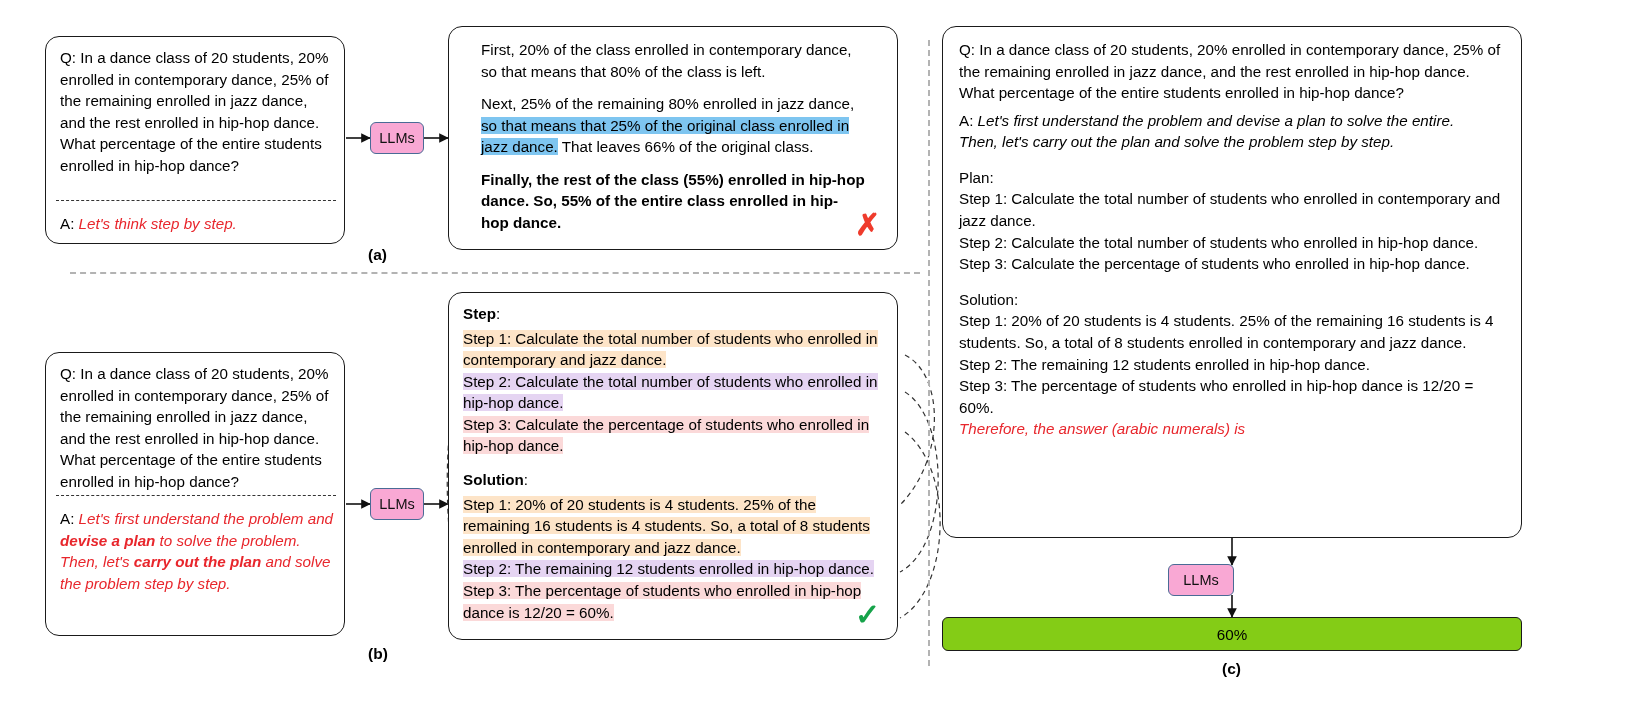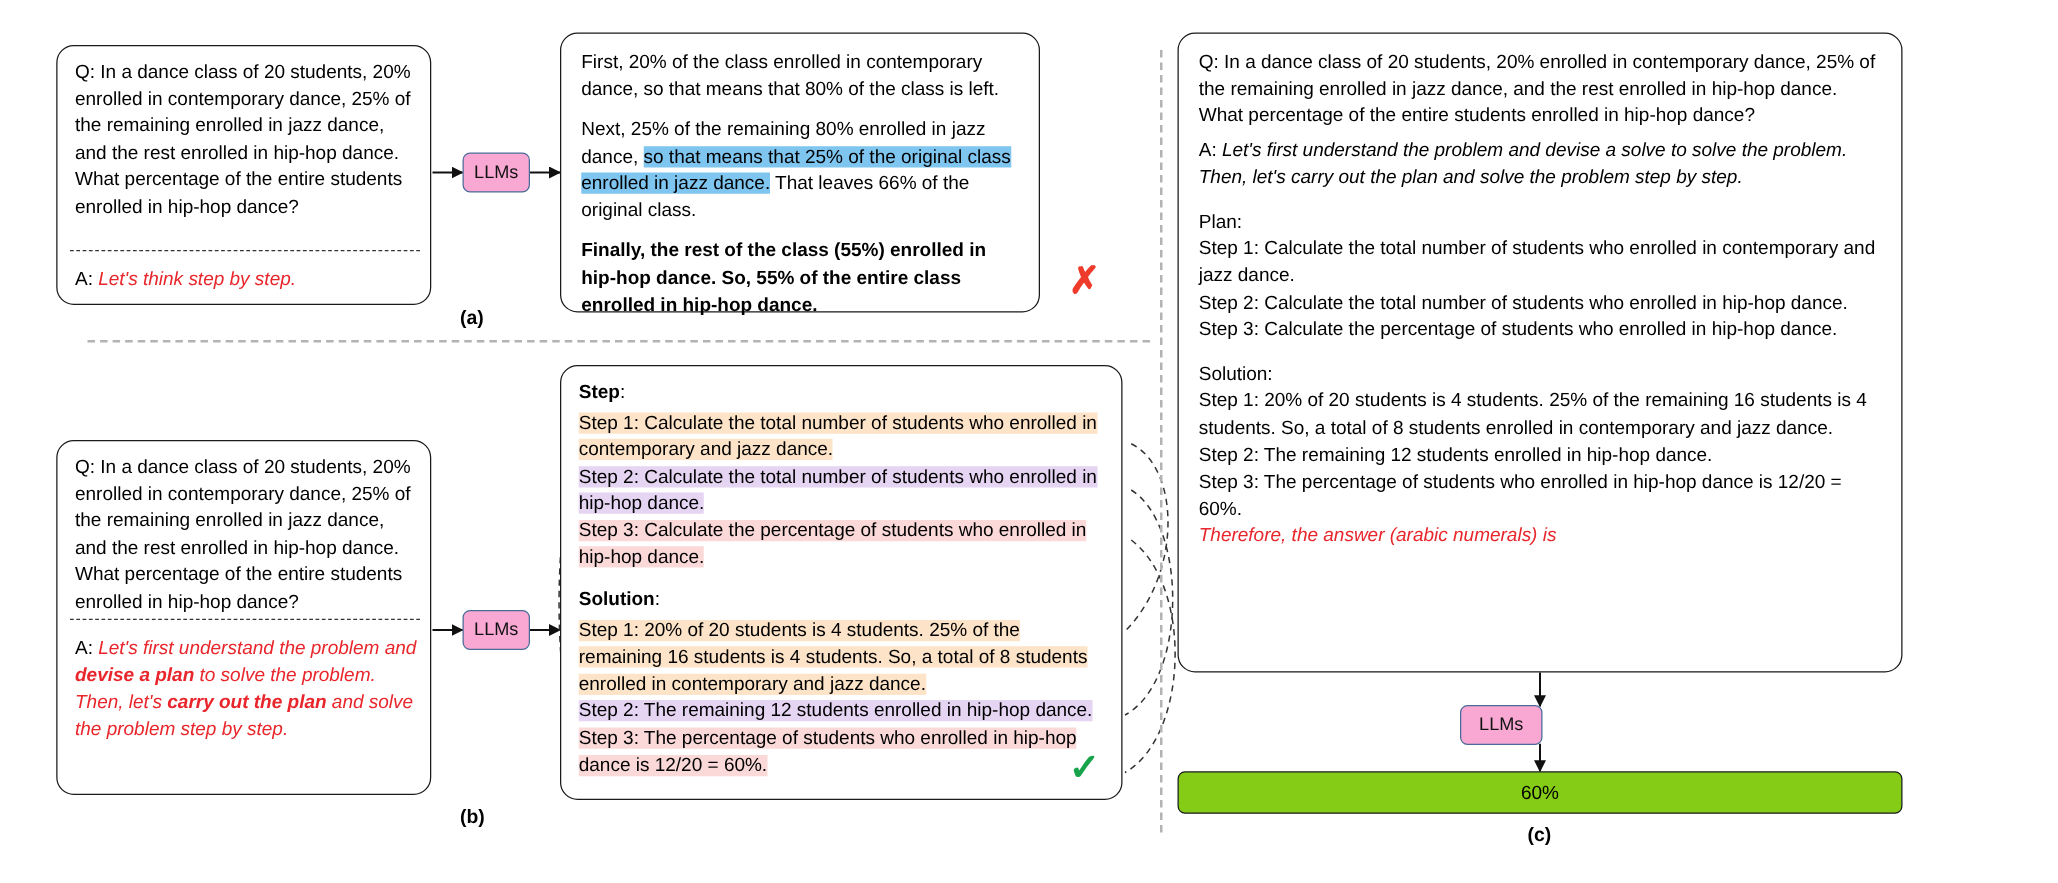--- a/index.html
+++ b/index.html
@@ -138,21 +138,21 @@
     <div class="inner-dash" style="left:10px; top:163px; width:280px;"></div>
     <div style="position:absolute; left:14px; top:176px; width:275px;">
       <span>A: </span><span class="red-italic">Let's think step by step.</span>
     </div>
   </div>
 
   <div class="llm-box" style="left:370px; top:122px; width:54px; height:32px;">
     <span>LLMs</span>
   </div>
 
-  <div class="box" style="left:448px; top:26px; width:384px; height:224px; padding:12px 16px;">
+  <div class="box" style="left:448px; top:26px; width:450px; height:224px; padding:12px 32px;">
     <p class="para">First, 20% of the class enrolled in contemporary dance, so that means that 80% of the class is left.</p>
     <p class="para"><span>Next, 25% of the remaining 80% enrolled in jazz dance, </span><span class="hl-blue">so that means that 25% of the original class enrolled in jazz dance.</span><span> That leaves 66% of the original class.</span></p>
     <p class="para">Finally, the rest of the class (55%) enrolled in hip-hop dance. So, 55% of the entire class enrolled in hip-hop dance.</p>
   </div>
   <div class="cross" style="left:855px; top:210px;">✗</div>
 
   <div class="caption" style="left:368px; top:246px;">(a)</div>
 
   <div class="box" style="left:45px; top:352px; width:300px; height:284px;">
     <div class="tight">Q: In a dance class of 20 students, 20% enrolled in contemporary dance, 25% of the remaining enrolled in jazz dance, and the rest enrolled in hip-hop dance. What percentage of the entire students enrolled in hip-hop dance?</div>
@@ -186,21 +186,21 @@
     <div class="tight"><span class="hl-purple">Step 2: The remaining 12 students enrolled in hip-hop dance.</span></div>
     <div class="tight"><span class="hl-pink">Step 3: The percentage of students who enrolled in hip-hop dance is 12/20 = 60%.</span></div>
   </div>
   <div class="check" style="left:855px; top:600px;">✓</div>
 
   <div class="caption" style="left:368px; top:645px;">(b)</div>
 
   <div class="box" style="left:942px; top:26px; width:580px; height:512px; padding:12px 16px;">
     <div class="tight">Q: In a dance class of 20 students, 20% enrolled in contemporary dance, 25% of the remaining enrolled in jazz dance, and the rest enrolled in hip-hop dance. What percentage of the entire students enrolled in hip-hop dance?</div>
     <div style="margin-top:6px;">
-      <span>A: </span><span style="font-style:italic;">Let's first understand the problem and devise a solve to solve the problem.</span>
+      <span>A: </span><span style="font-style:italic;">Let's first understand the problem and devise a plan to solve the entire.</span>
       <div style="font-style:italic;">Then, let's carry out the plan and solve the problem step by step.</div>
     </div>
     <div style="margin-top:14px;">Plan:</div>
     <div class="tight">Step 1: Calculate the total number of students who enrolled in contemporary and jazz dance.</div>
     <div class="tight">Step 2: Calculate the total number of students who enrolled in hip-hop dance.</div>
     <div class="tight">Step 3: Calculate the percentage of students who enrolled in hip-hop dance.</div>
     <div style="margin-top:14px;">Solution:</div>
     <div class="tight">Step 1: 20% of 20 students is 4 students. 25% of the remaining 16 students is 4 students. So, a total of 8 students enrolled in contemporary and jazz dance.</div>
     <div class="tight">Step 2: The remaining 12 students enrolled in hip-hop dance.</div>
     <div class="tight">Step 3: The percentage of students who enrolled in hip-hop dance is 12/20 = 60%.</div>

